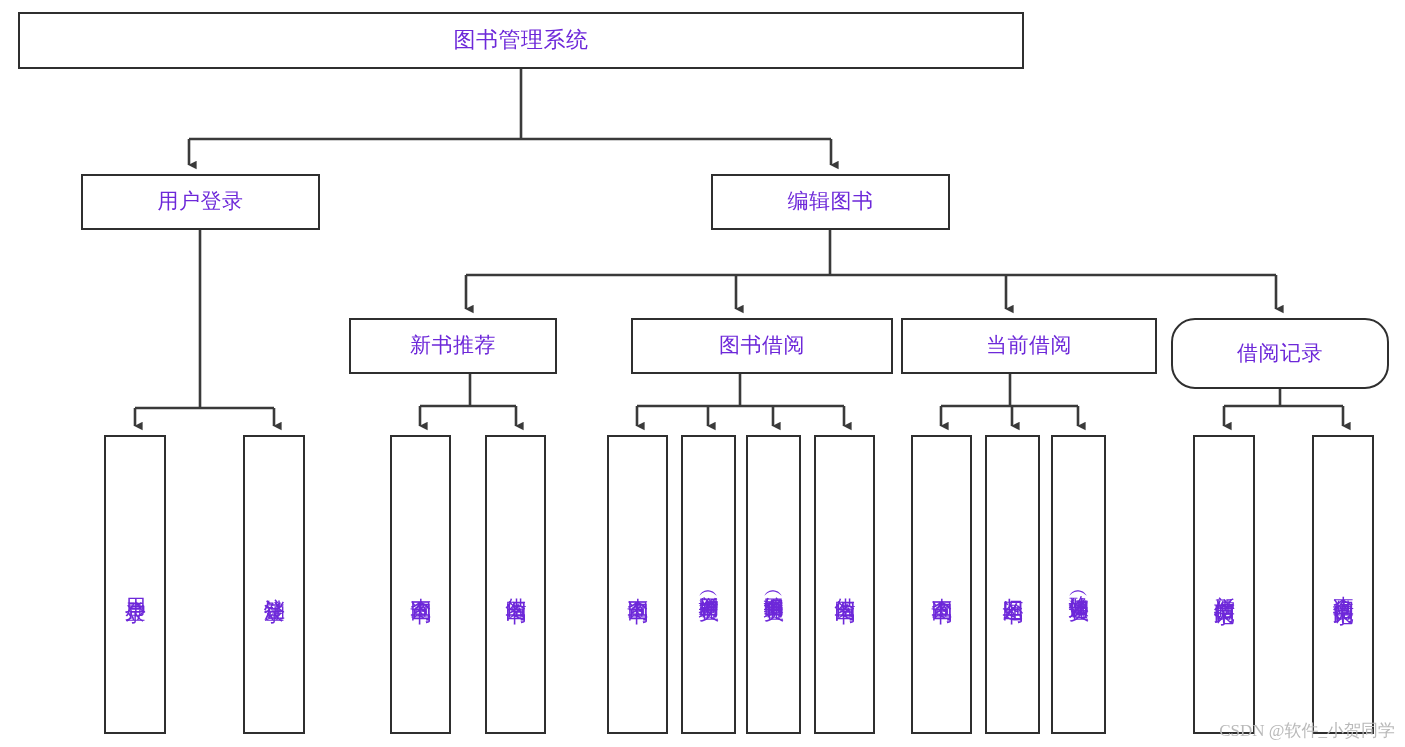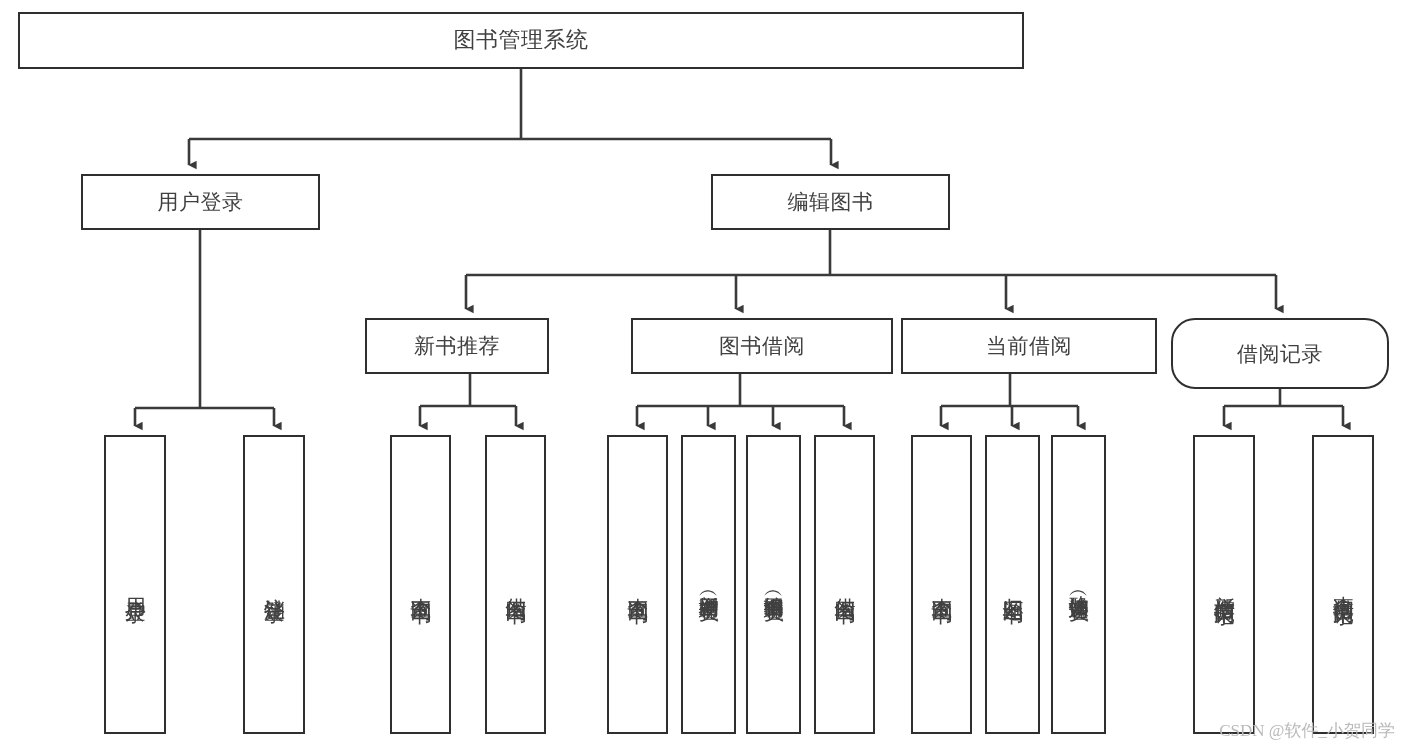--- a/index.html
+++ b/index.html
@@ -33,22 +33,23 @@
     border: 2px solid #2f2f2f;
     display: flex;
     align-items: center;
     justify-content: center;
     color: #3c3c3c;
     z-index: 2;
   }
   .node .node-label {
     display: block;
     text-align: left;
-    color: #404040;
+    color: #6d28d9;
     letter-spacing: 0.5px;
+    font-family: Liberation Serif, serif;
   }
   
   .node.horiz .node-label {
     writing-mode: horizontal-tb;
     font-size: 21px;
     line-height: 1.1;
   }
   .node.root .node-label {
     font-size: 22px;
   }
@@ -131,21 +132,21 @@
   <div id="node-layer">
       <div class="node horiz root" style="left: 18px; top: 12px; width: 1006px; height: 57px; border-color: rgb(47, 47, 47);">
         <span class="node-label">图书管理系统</span>
       </div>
       <div class="node horiz" style="left: 81px; top: 174px; width: 239px; height: 56px; border-color: rgb(47, 47, 47);">
         <span class="node-label">用户登录</span>
       </div>
       <div class="node horiz" style="left: 711px; top: 174px; width: 239px; height: 56px; border-color: rgb(47, 47, 47);">
         <span class="node-label">编辑图书</span>
       </div>
-      <div class="node horiz" style="left: 365px; top: 318px; width: 184px; height: 56px; border-color: rgb(47, 47, 47);">
+      <div class="node horiz" style="left: 349px; top: 318px; width: 208px; height: 56px; border-color: rgb(47, 47, 47);">
         <span class="node-label">新书推荐</span>
       </div>
       <div class="node horiz" style="left: 631px; top: 318px; width: 262px; height: 56px; border-color: rgb(47, 47, 47);">
         <span class="node-label">图书借阅</span>
       </div>
       <div class="node horiz" style="left: 901px; top: 318px; width: 256px; height: 56px; border-color: rgb(47, 47, 47);">
         <span class="node-label">当前借阅</span>
       </div>
       <div class="node horiz" style="left: 1171px; top: 318px; width: 218px; height: 71px; border-color: rgb(47, 47, 47); border-radius: 24px;">
         <span class="node-label">借阅记录</span>

